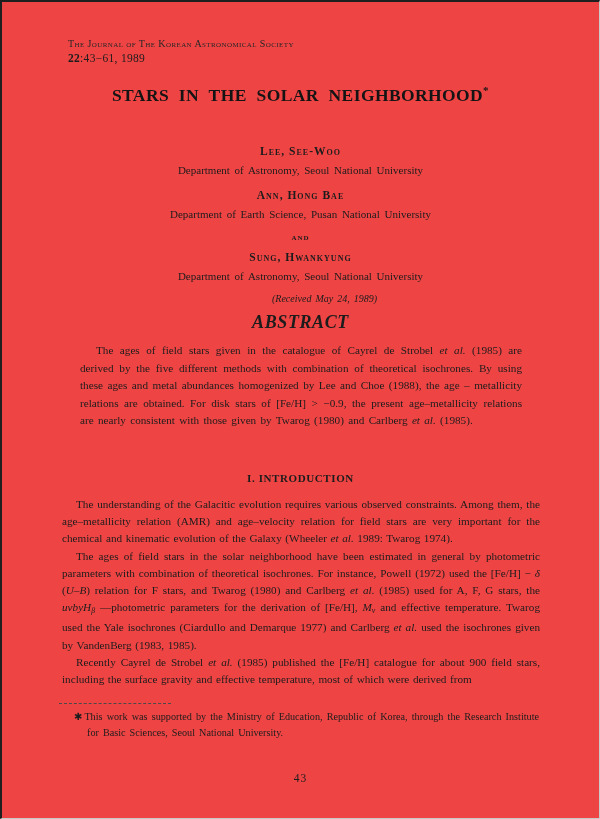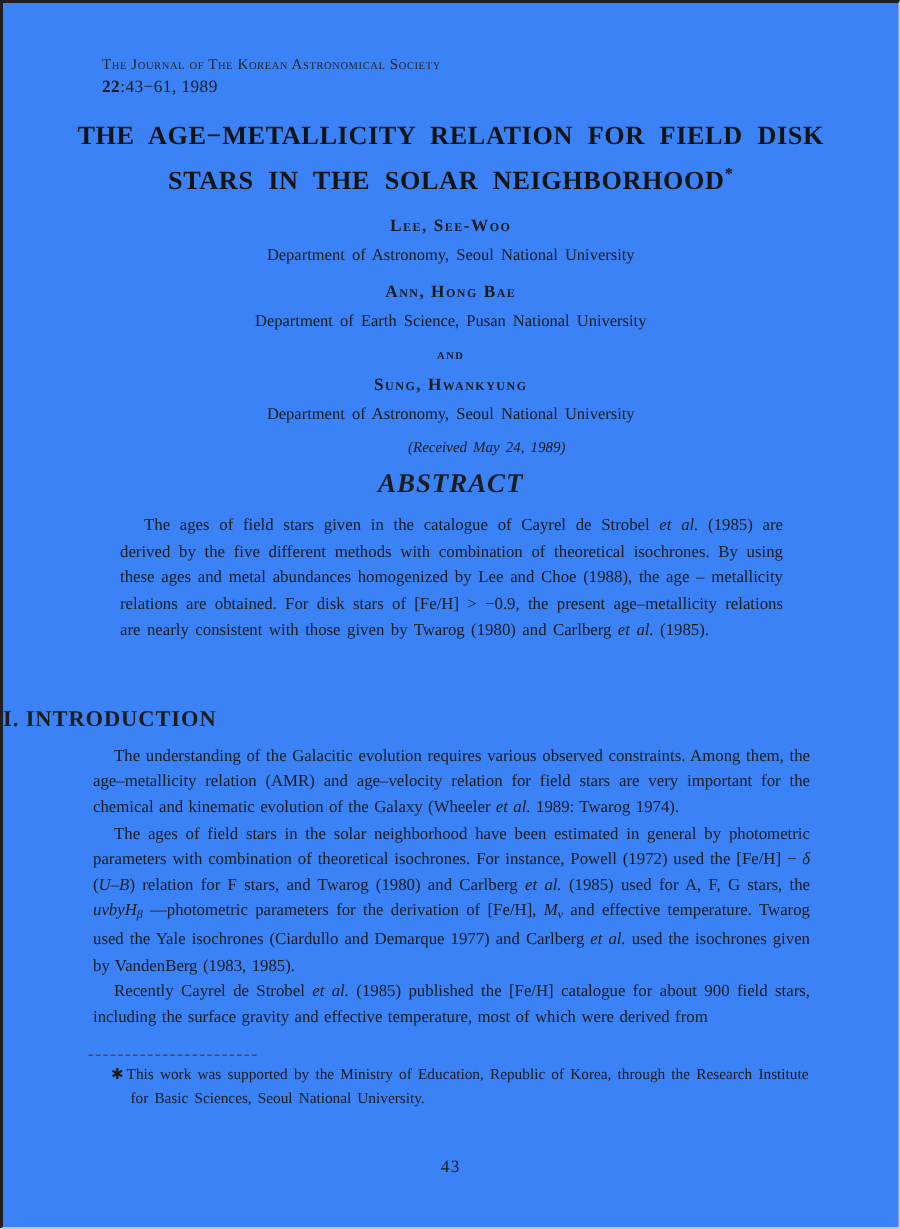--- a/index.html
+++ b/index.html
@@ -1,21 +1,21 @@
 <!DOCTYPE html>
 <html><head>
 <meta charset="utf-8">
 <style>
   html, body { margin: 0; padding: 0; background: #ffffff; }
   .page {
     position: relative;
     width: 600px;
     height: 819px;
     box-sizing: border-box;
-    background: #3b82f6;
+    background: #ef4444;
     color: #1c1c1c;
     font-family: "Liberation Serif", serif;
     border-top: 2px solid #1f1f1f;
     border-left: 2px solid #1f1f1f;
     border-right: 1px solid #c9c9c5;
     border-bottom: 1px solid #c9c9c5;
     overflow: hidden;
   }
   .journal-header {
     position: absolute;
@@ -100,21 +100,22 @@
     font-size: 11.2px;
     line-height: 17.6px;
     text-align: justify;
     text-indent: 16px;
     word-spacing: 1.5px;
   }
   .intro-heading {
     position: absolute;
     top: 470px;
     left: 0; right: 0;
-    font-size: 15px;
+    text-align: center;
+    font-size: 11px;
     font-weight: 700;
     letter-spacing: 0.6px;
   }
   .intro-body {
     position: absolute;
     top: 494px;
     left: 60px;
     right: 59px;
     font-size: 11.2px;
     line-height: 17.2px;
@@ -161,21 +162,20 @@
 <div class="page">
 
   <div class="journal-header">
     <div class="journal-name">The Journal of The Korean Astronomical Society</div>
     <div class="volume-line">
       <span class="volume-number">22</span><span>:43−61, 1989</span>
     </div>
   </div>
 
   <div class="paper-title">
-    <div>THE AGE−METALLICITY RELATION FOR FIELD DISK</div>
     <div><span>STARS IN THE SOLAR NEIGHBORHOOD</span><sup>*</sup></div>
   </div>
 
   <div class="authors-block">
     <div class="author-group">
       <div class="author-name">Lee, See-Woo</div>
       <div class="author-affil">Department of Astronomy, Seoul National University</div>
     </div>
     <div class="author-group">
       <div class="author-name">Ann, Hong Bae</div>

